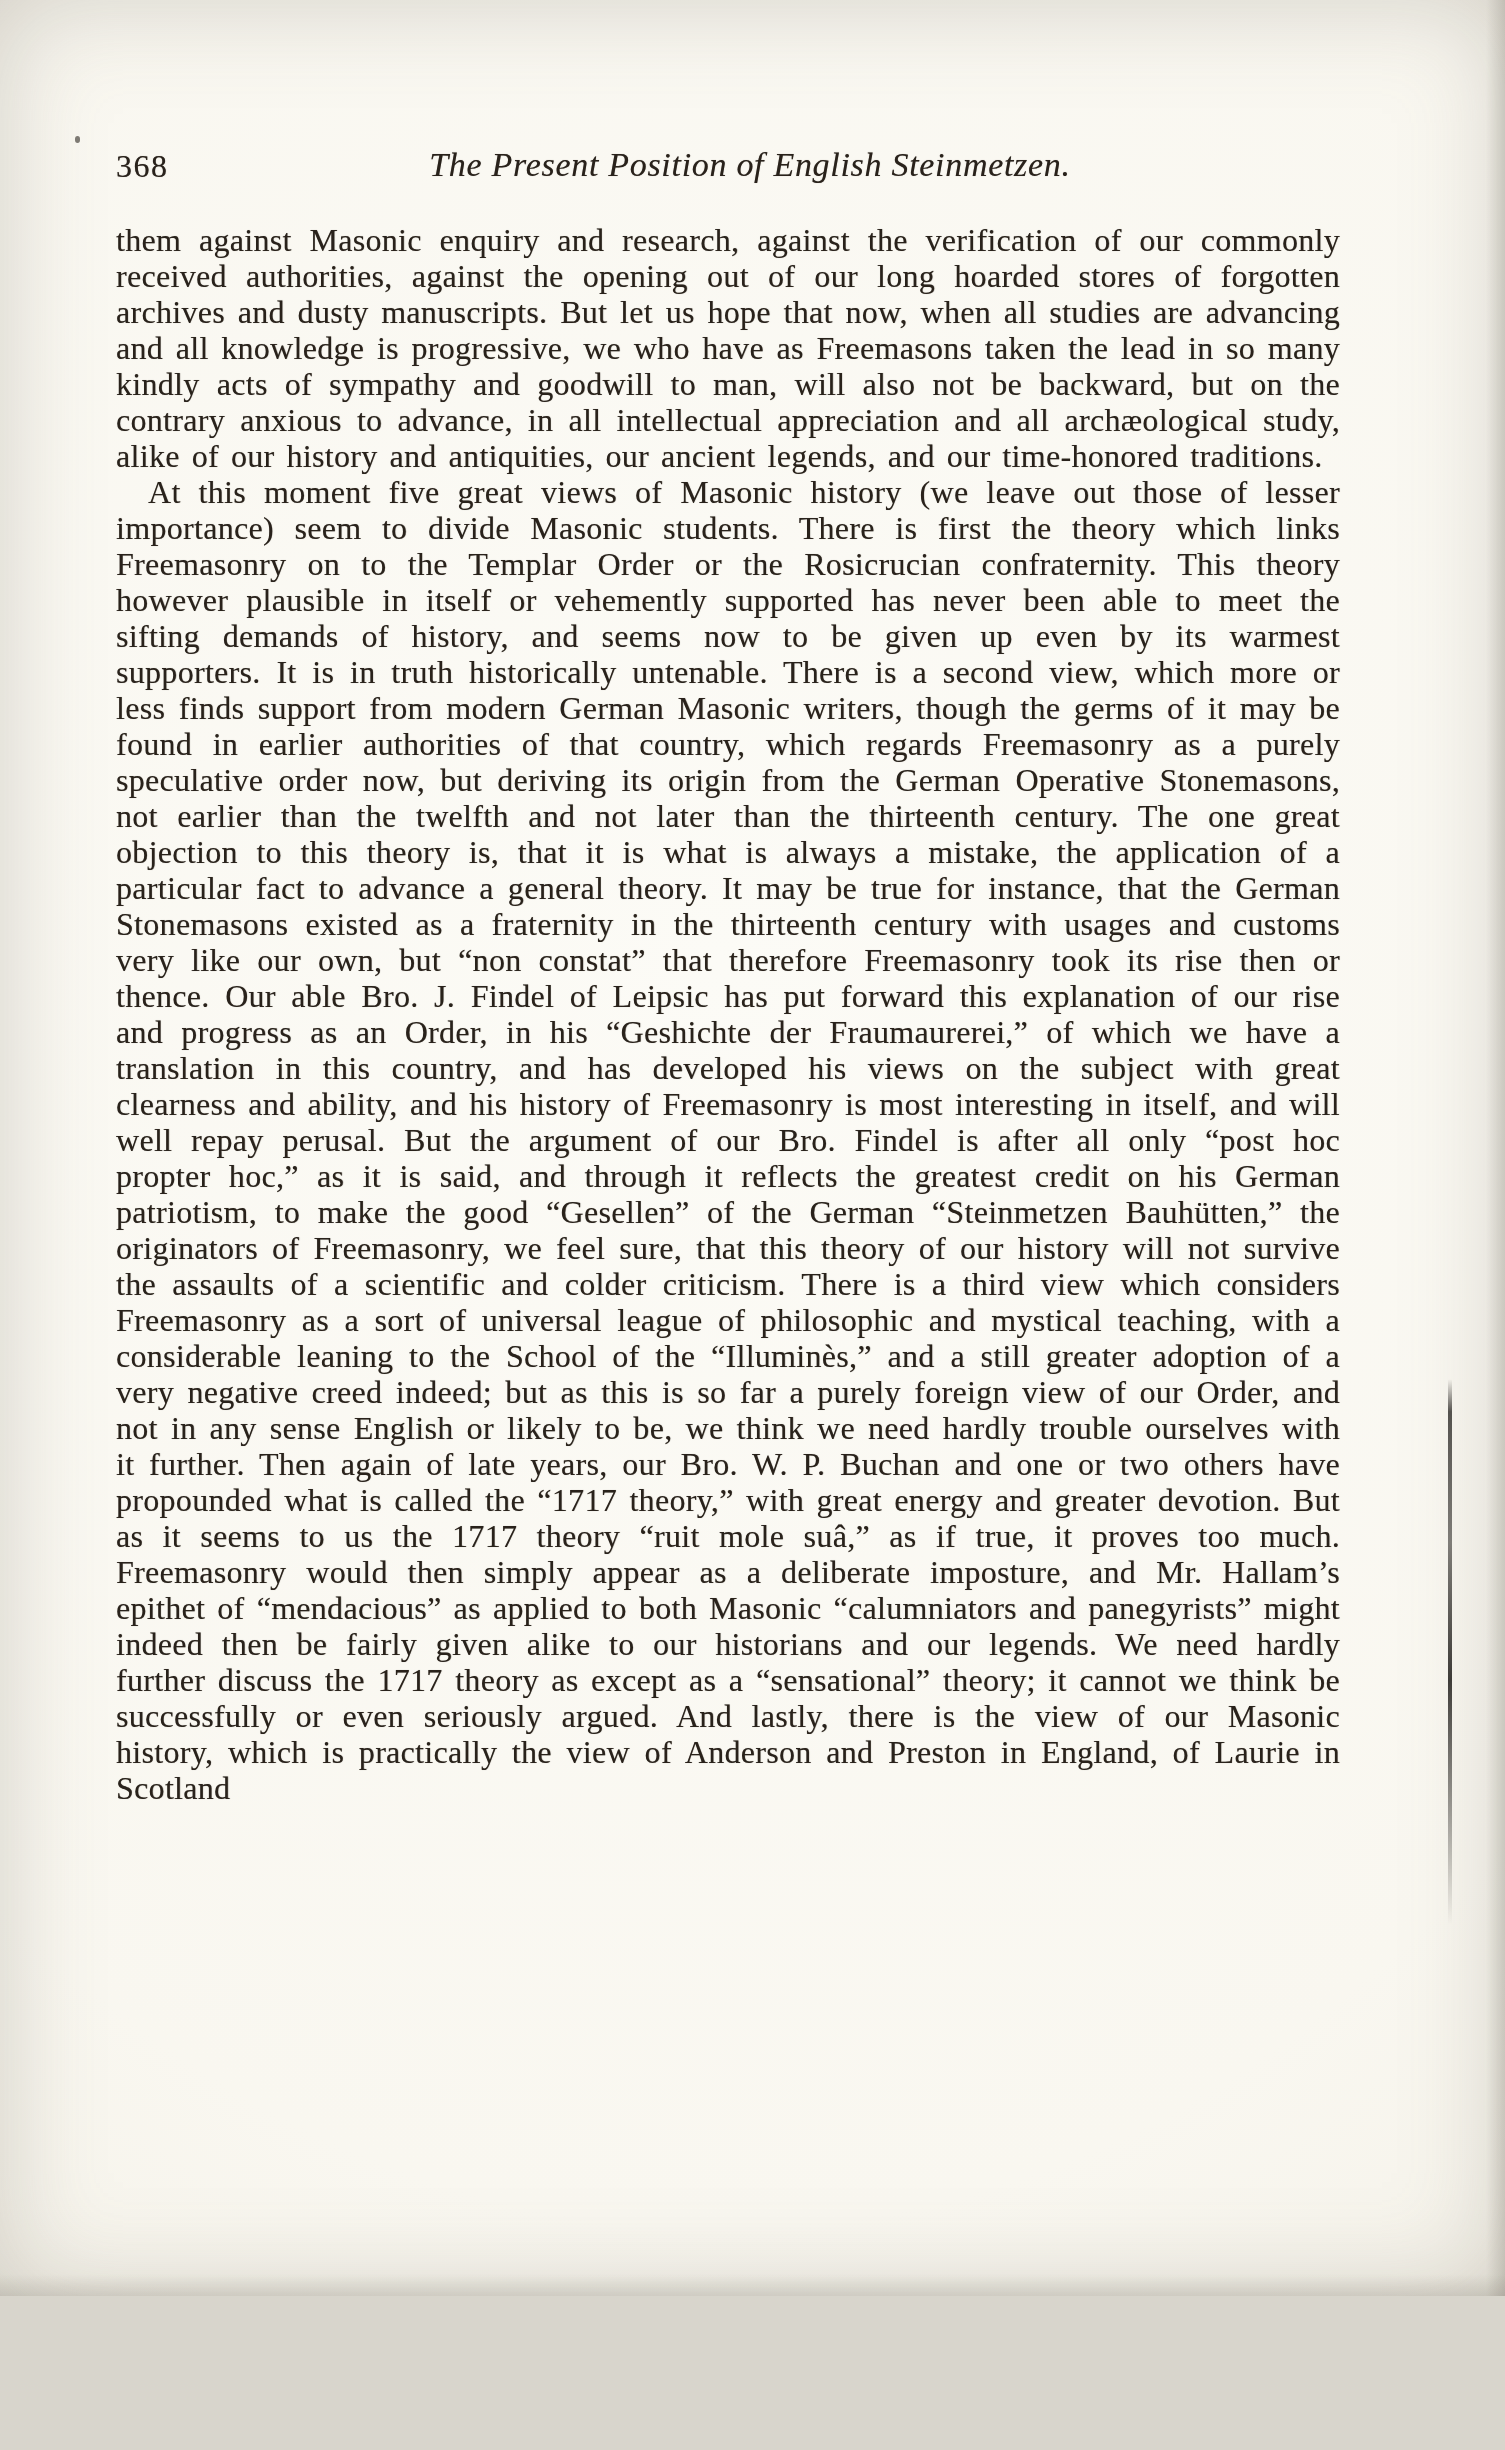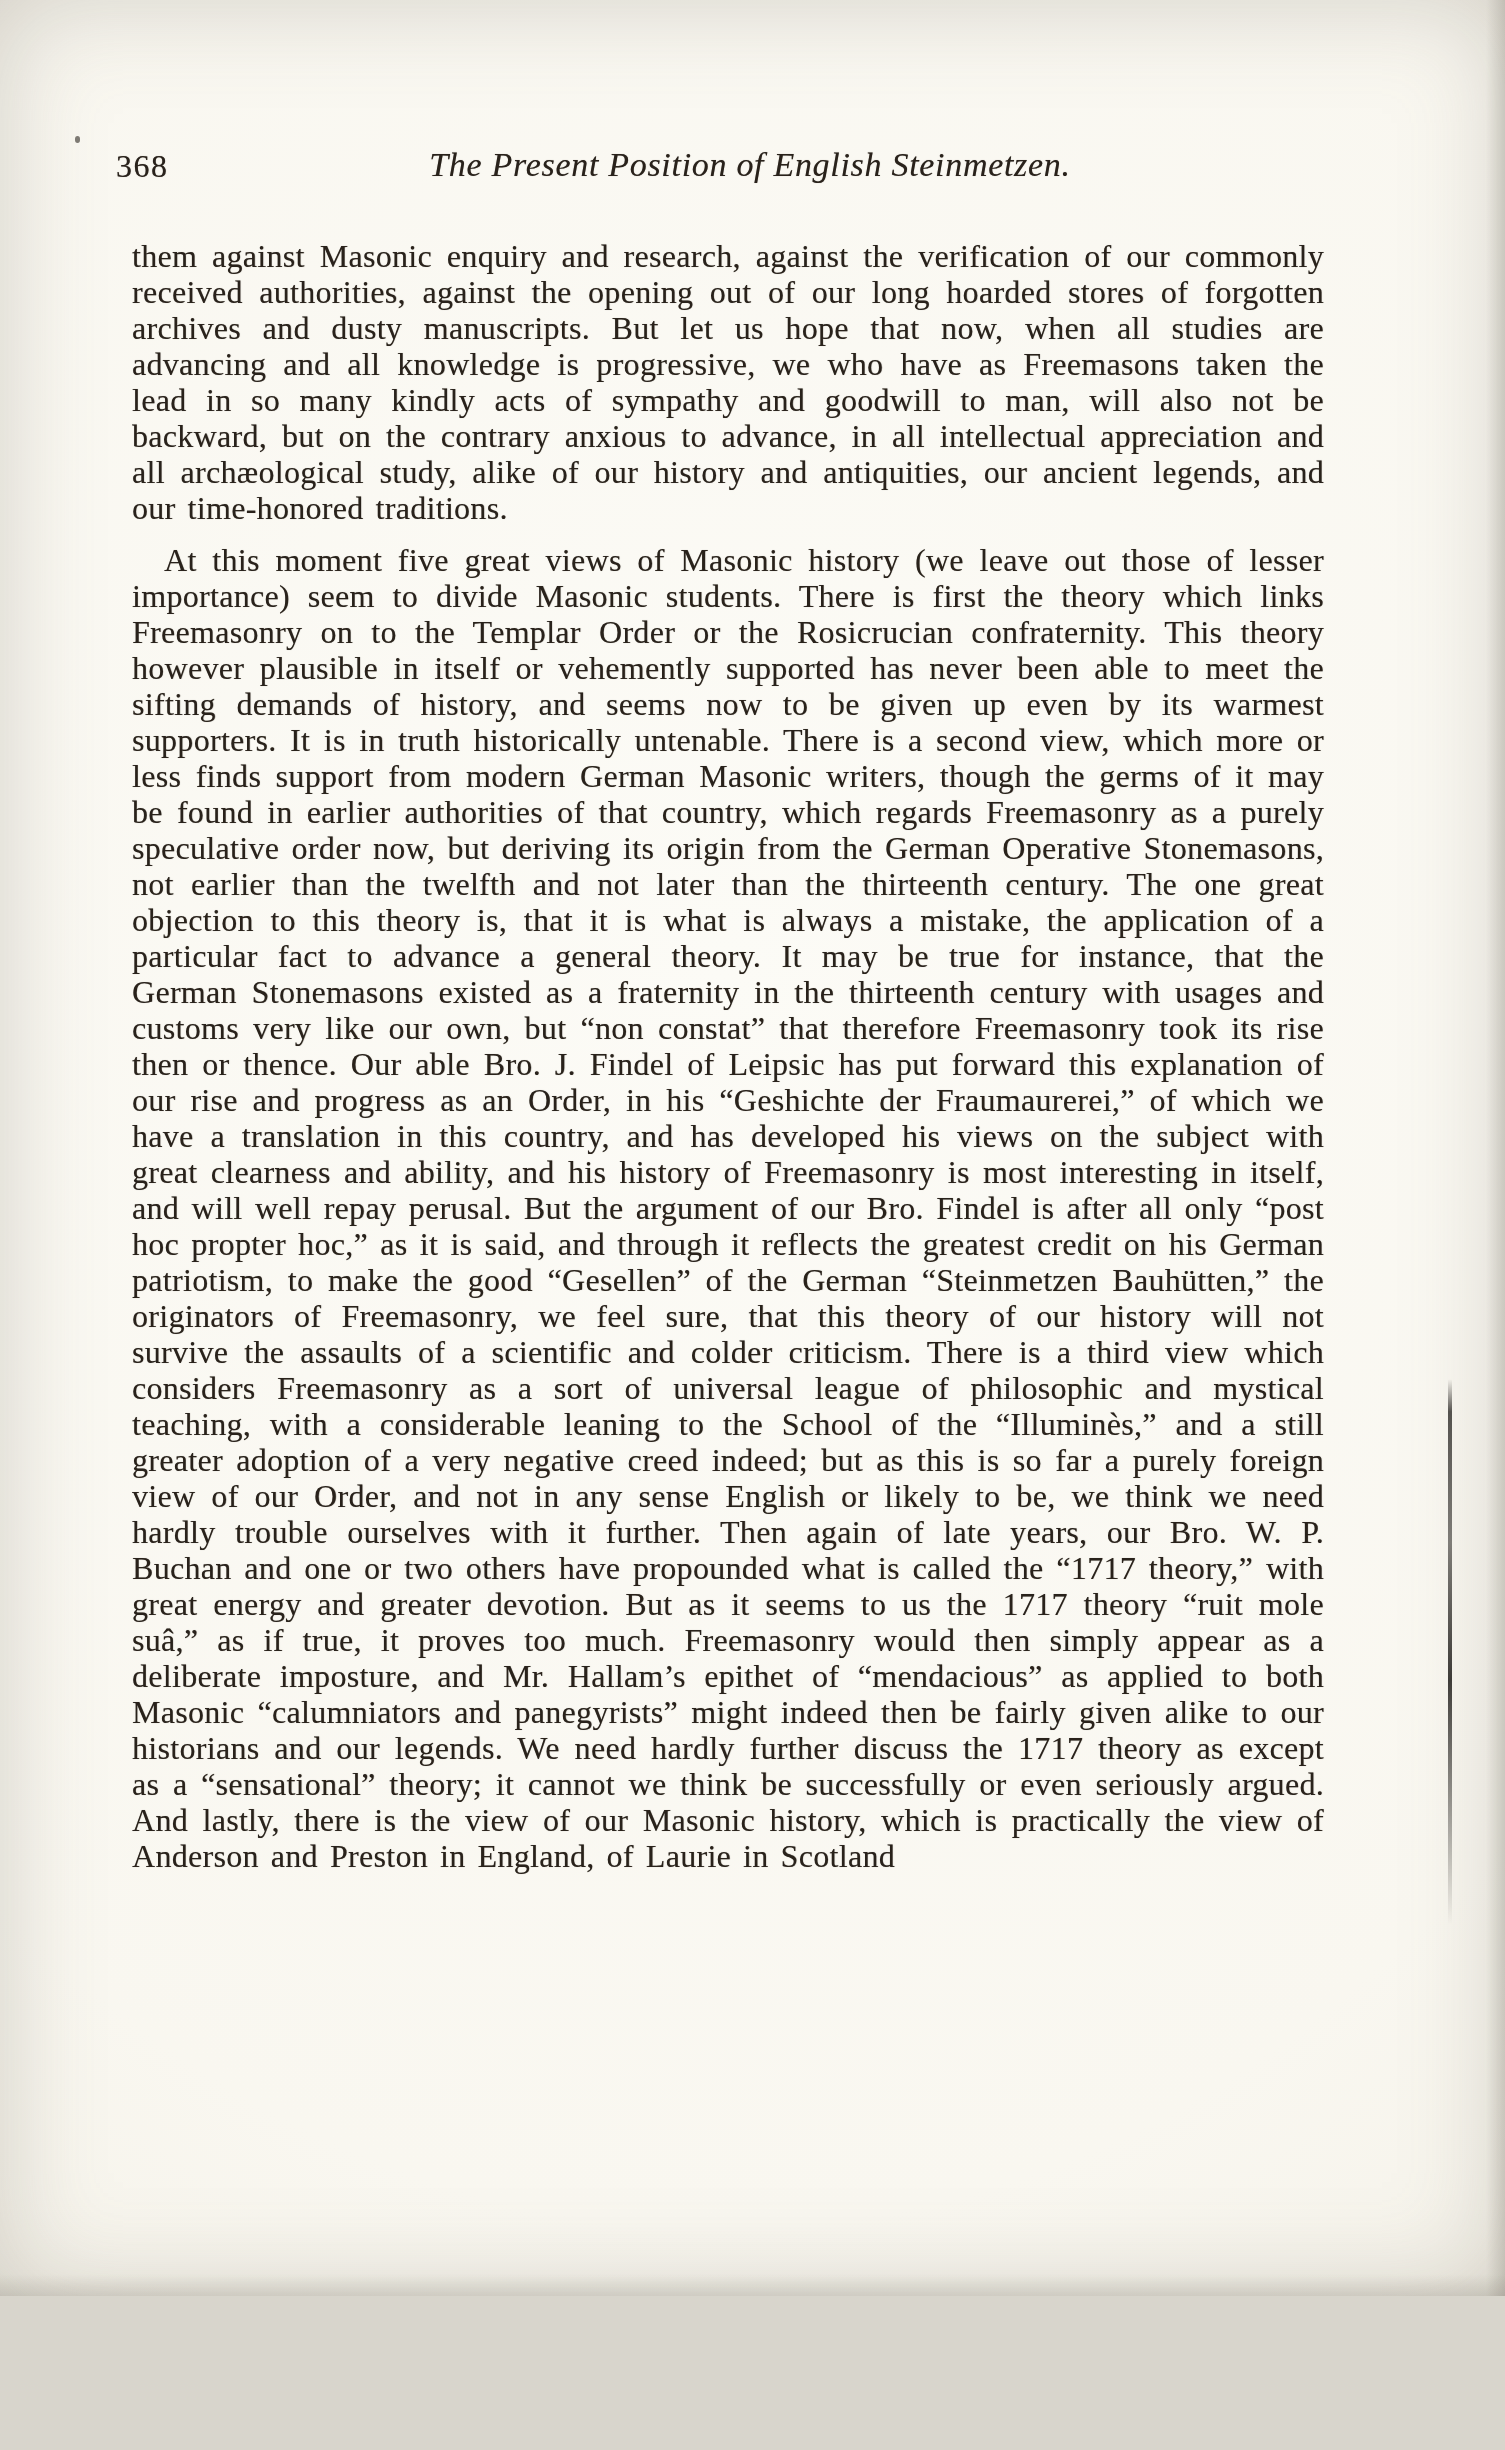--- a/index.html
+++ b/index.html
@@ -51,21 +51,21 @@
     left: 116px;
     width: 1224px;
     text-align: justify;
     font-size: 32px;
     line-height: 36px;
     letter-spacing: 0.3px;
     word-spacing: 3.7px;
     text-shadow: 0.3px 0.3px 0.7px rgba(38, 30, 22, 0.45);
   }
   .para {
-    margin: 16px;
+    margin: 0;
     padding: 0;
   }
   .para.indented {
     text-indent: 32px;
   }
   
   .artifact {
     position: absolute;
     pointer-events: none;
   }

